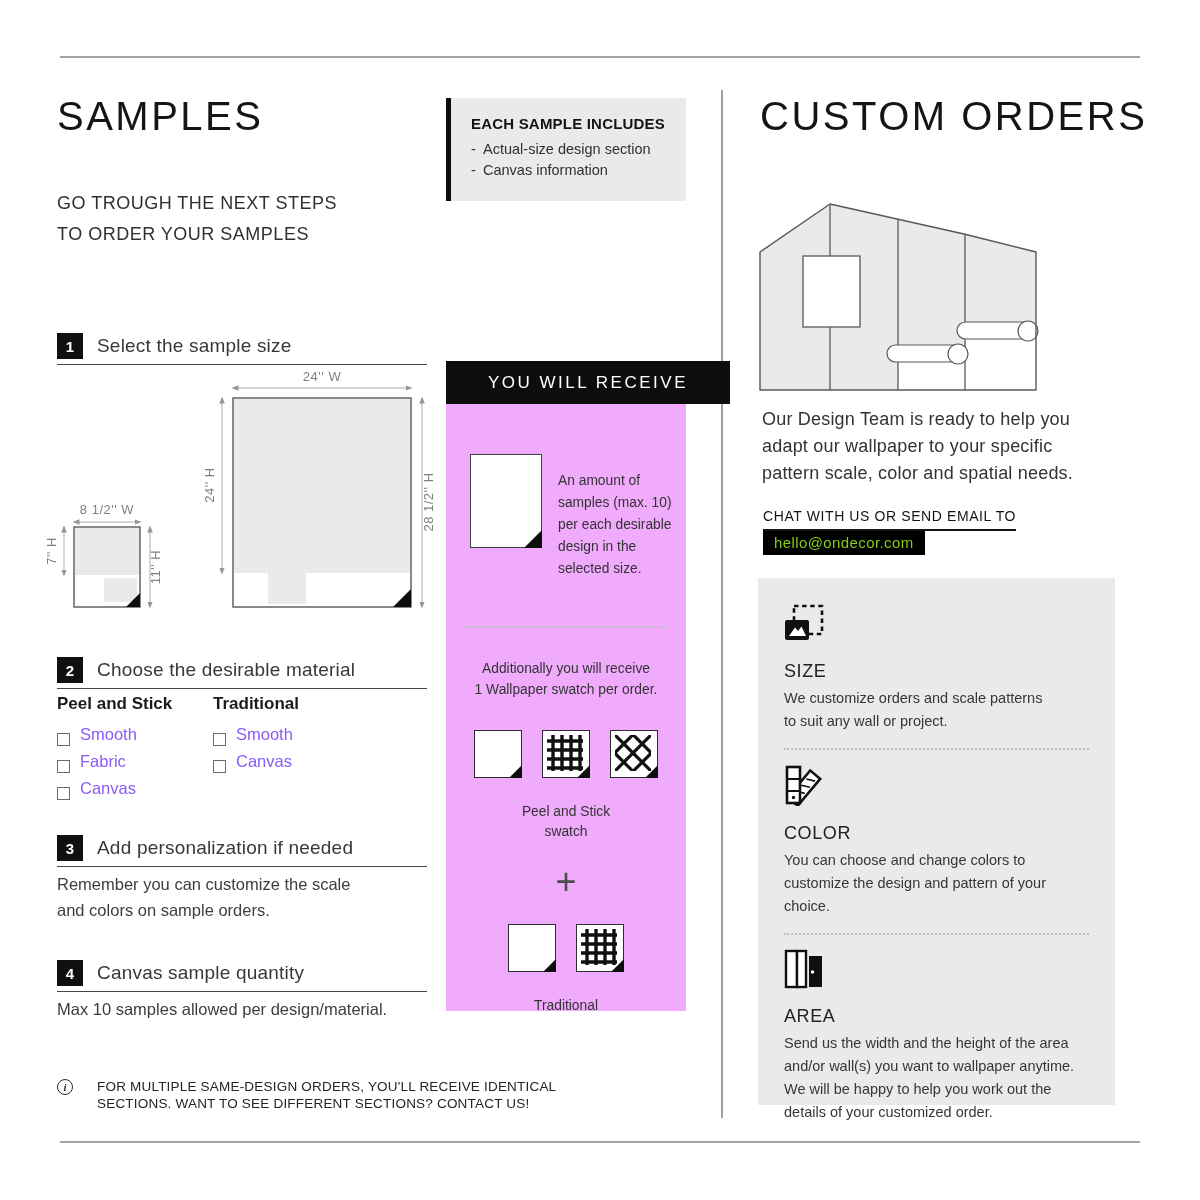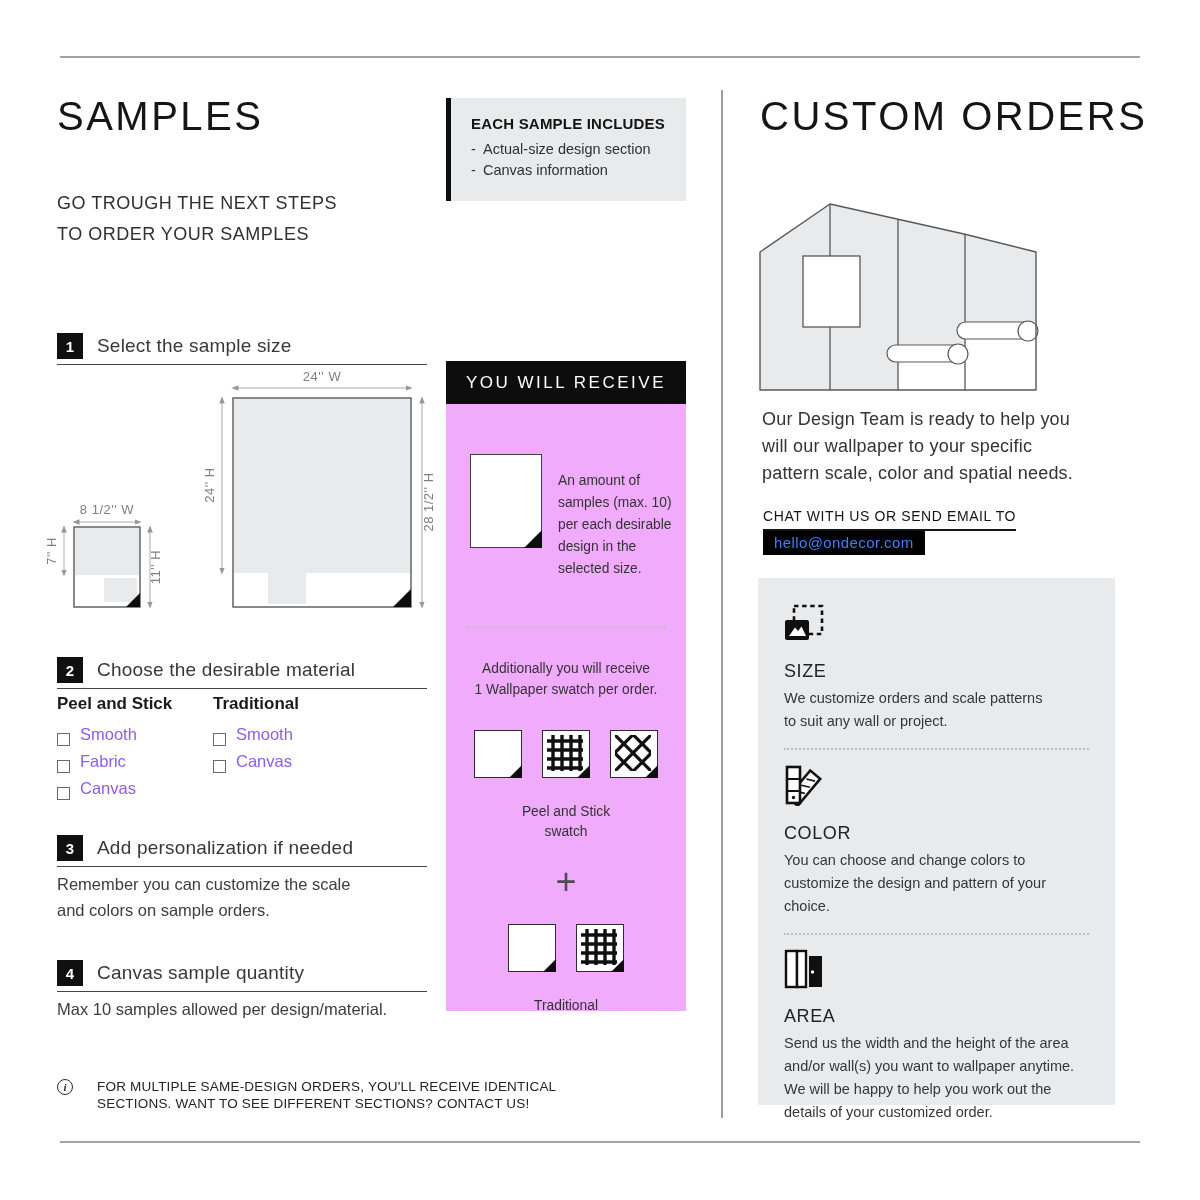--- a/index.html
+++ b/index.html
@@ -32,39 +32,39 @@
   .footer-note { position:absolute; left:57px; top:1078px; width:500px; display:flex; }
   .info-circle { width:16px; height:16px; border:1.5px solid #2c2c2c; border-radius:50%; font-size:11px; font-weight:700; color:#2c2c2c; display:flex; align-items:center; justify-content:center; flex:0 0 16px; margin-top:1px; font-style:italic; font-family:"Liberation Serif",serif; }
   .note-lines { margin-left:24px; font-size:13.5px; letter-spacing:0.2px; line-height:17px; color:#242424; }
 
   
   .includes-box { position:absolute; left:446px; top:98px; width:240px; background:#e9eaeb; border-left:5px solid #0e0e0e; padding:17px 10px 20px 20px; }
   .includes-title { font-size:15px; font-weight:700; letter-spacing:0.2px; color:#141414; margin-bottom:7px; }
   .includes-item { font-size:14.5px; line-height:21px; color:#303030; padding-left:12px; position:relative; }
   .includes-item::before { content:"-"; position:absolute; left:0; }
 
-  .receive-header { position:absolute; left:446px; top:361px; width:240px; height:43px; background:#0d0d0d; color:#ffffff; display:flex; align-items:center; justify-content:center; font-size:17px; letter-spacing:2.5px; }
+  .receive-header { position:absolute; left:446px; top:361px; width:284px; height:43px; background:#0d0d0d; color:#ffffff; display:flex; align-items:center; justify-content:center; font-size:17px; letter-spacing:2.5px; }
   .receive-panel { position:absolute; left:446px; top:404px; width:240px; height:607px; background:#f0abfc; overflow:hidden; }
   .receive-row { display:flex; padding:50px 12px 0 24px; }
   .sheet { width:72px; height:94px; background:#fff; border:1.5px solid #3f3f3f; position:relative; flex:0 0 72px; }
   .fold { position:absolute; right:-1px; bottom:-1px; width:0; height:0; border-left:18px solid transparent; border-bottom:18px solid #0d0d0d; }
   .fold.sm { border-left-width:13px; border-bottom-width:13px; }
   .receive-text { margin-left:16px; font-size:13.8px; line-height:22px; color:#333; padding-top:16px; }
   .dotted { border-top:2px dotted #bdbfc1; margin:46px 20px 0 20px; }
   .center-note { text-align:center; margin-top:30px; font-size:13.8px; line-height:21px; color:#333; }
   .swatch-row { display:flex; justify-content:center; gap:20px; margin-top:30px; }
   .swatch { width:48px; height:48px; background:#fff; border:1.6px solid #2c2c2c; position:relative; }
   .swatch svg { position:absolute; left:3px; top:3px; }
   .swatch-label { text-align:center; margin-top:24px; font-size:13.8px; line-height:20px; color:#333; }
   .plus { text-align:center; margin-top:22px; font-size:36px; font-weight:300; color:#4d4d4d; line-height:36px; }
 
   
   .intro { position:absolute; left:762px; top:406px; width:370px; font-size:18px; line-height:27px; color:#333333; letter-spacing:0.2px; }
   .chat-label { position:absolute; left:763px; top:508px; font-size:14px; letter-spacing:0.6px; color:#141414; border-bottom:2px solid #141414; padding-bottom:5px; }
-  .email-pill { position:absolute; left:763px; top:531px; background:#000; color:#3b82f6; font-size:15px; letter-spacing:0.4px; padding:3px 11px 4px 11px; }
+  .email-pill { position:absolute; left:763px; top:531px; background:#000; color:#84cc16; font-size:15px; letter-spacing:0.4px; padding:3px 11px 4px 11px; }
 
   .features-panel { position:absolute; left:758px; top:578px; width:357px; height:527px; background:#e9eaeb; padding:26px 8px 0 26px; }
   .feat-heading { font-size:18px; letter-spacing:0.6px; color:#232323; margin-top:13px; }
   .feat-text { font-size:14.5px; line-height:23px; color:#363636; margin-top:5px; }
   .feat-divider { border-top:2px dotted #bdbfc1; margin:15px 18px 14px 0; }
 
   svg text { font-family:"Liberation Sans",sans-serif; }
   .dim-label { font-size:13px; fill:#7d8083; letter-spacing:0.5px; }
 </style>
 </head>
@@ -291,21 +291,21 @@
   <rect x="48" y="60" width="57" height="71" fill="#ffffff" stroke="#56585a" stroke-width="1.3"></rect>
   <rect x="132" y="149" width="80" height="17" rx="8.5" fill="#ffffff" stroke="#56585a" stroke-width="1.2"></rect>
   <circle cx="203" cy="158" r="10" fill="#ffffff" stroke="#56585a" stroke-width="1.2"></circle>
   <rect x="202" y="126" width="80" height="17" rx="8.5" fill="#ffffff" stroke="#56585a" stroke-width="1.2"></rect>
   <circle cx="273" cy="135" r="10" fill="#ffffff" stroke="#56585a" stroke-width="1.2"></circle>
   <path d="M5,56 L75,8 L209,38 L281,56 L281,194 L5,194 Z" fill="none" stroke="#56585a" stroke-width="1.4" stroke-linejoin="round"></path>
 </svg>
 
 <div class="intro">
   <div>Our Design Team is ready to help you</div>
-  <div>will our wallpaper to your specific</div>
+  <div>adapt our wallpaper to your specific</div>
   <div>pattern scale, color and spatial needs.</div>
 </div>
 
 <div class="chat-label">CHAT WITH US OR SEND EMAIL TO</div>
 <div class="email-pill">hello@ondecor.com</div>
 
 <div class="features-panel">
 
   <div>
     <svg width="42" height="40" viewBox="0 0 42 40">

